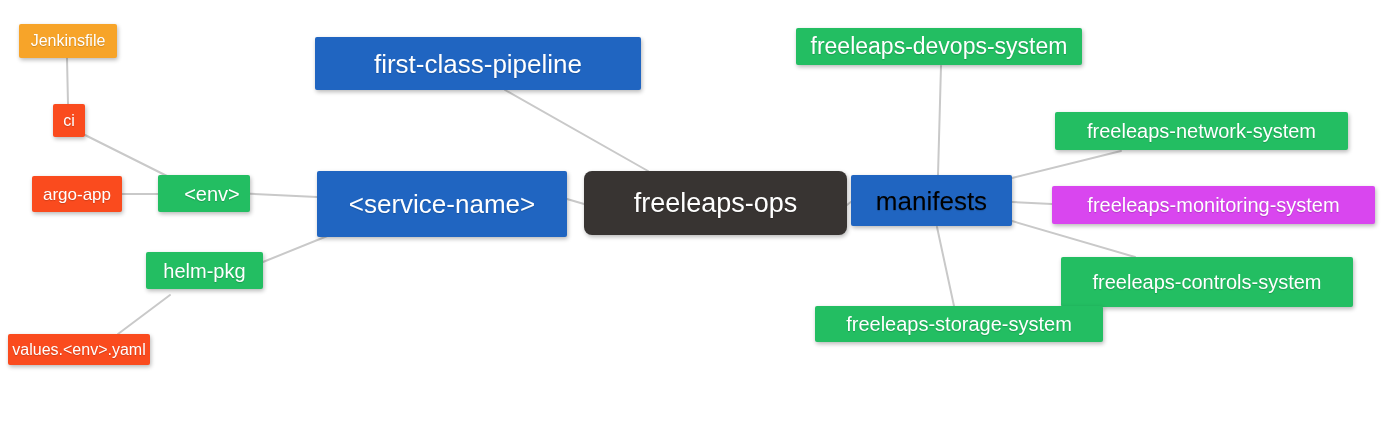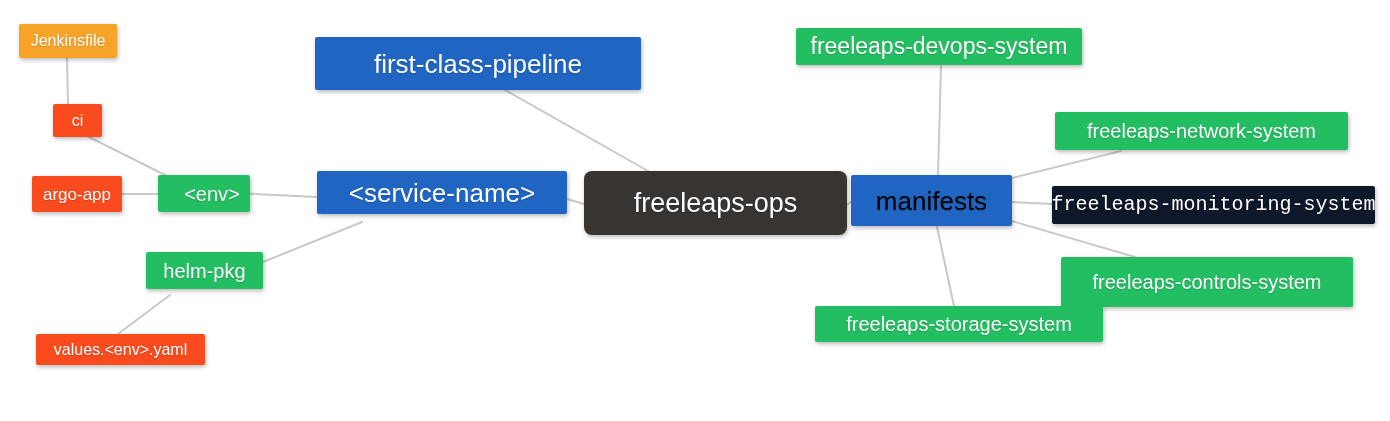--- a/index.html
+++ b/index.html
@@ -64,54 +64,54 @@
       <line x1="938" y1="175" x2="941" y2="66" class="edge" stroke="#c9c9c9"></line>
       <line x1="1012" y1="178" x2="1121" y2="151" class="edge" stroke="#c9c9c9"></line>
       <line x1="1012" y1="202" x2="1052" y2="204" class="edge" stroke="#c9c9c9"></line>
       <line x1="1012" y1="221" x2="1135" y2="257" class="edge" stroke="#c9c9c9"></line>
       <line x1="937" y1="227" x2="954" y2="306" class="edge" stroke="#c9c9c9"></line>
     </svg>
   <div id="node-layer">
       <div class="node" style="left: 19px; top: 24px; width: 98px; height: 34px; font-size: 16px; background: rgb(247, 164, 41); color: rgb(255, 255, 255);">
         <span>Jenkinsfile</span>
       </div>
-      <div class="node" style="left: 53px; top: 104px; width: 49px; height: 33px; font-size: 16px; background: rgb(250, 75, 30); color: rgb(255, 255, 255);">
+      <div class="node" style="left: 53px; top: 104px; width: 32px; height: 33px; font-size: 16px; background: rgb(250, 75, 30); color: rgb(255, 255, 255);">
         <span>ci</span>
       </div>
       <div class="node" style="left: 32px; top: 176px; width: 90px; height: 36px; font-size: 17px; background: rgb(250, 75, 30); color: rgb(255, 255, 255);">
         <span>argo-app</span>
       </div>
       <div class="node" style="left: 158px; top: 175px; width: 76px; height: 37px; font-size: 20px; background: rgb(35, 190, 98); color: rgb(255, 255, 255); padding-left: 16px;">
         <span>&lt;env&gt;</span>
       </div>
       <div class="node" style="left: 146px; top: 252px; width: 117px; height: 37px; font-size: 20px; background: rgb(35, 190, 98); color: rgb(255, 255, 255);">
         <span>helm-pkg</span>
       </div>
-      <div class="node" style="left: 8px; top: 334px; width: 169px; height: 31px; font-size: 16px; background: rgb(250, 75, 30); color: rgb(255, 255, 255); margin-left: 28px;">
+      <div class="node" style="left: 8px; top: 334px; width: 142px; height: 31px; font-size: 16px; background: rgb(250, 75, 30); color: rgb(255, 255, 255);">
         <span>values.&lt;env&gt;.yaml</span>
       </div>
       <div class="node" style="left: 315px; top: 37px; width: 326px; height: 53px; font-size: 26px; background: rgb(32, 101, 193); color: rgb(255, 255, 255);">
         <span>first-class-pipeline</span>
       </div>
-      <div class="node" style="left: 317px; top: 171px; width: 250px; height: 43px; font-size: 26px; background: rgb(32, 101, 193); color: rgb(255, 255, 255);">
+      <div class="node" style="left: 317px; top: 171px; width: 250px; height: 66px; font-size: 26px; background: rgb(32, 101, 193); color: rgb(255, 255, 255);">
         <span>&lt;service-name&gt;</span>
       </div>
       <div class="node root" style="left: 584px; top: 171px; width: 263px; height: 64px; font-size: 27px; background: rgb(56, 52, 50); color: rgb(255, 255, 255);">
         <span>freeleaps-ops</span>
       </div>
       <div class="node" style="left: 851px; top: 175px; width: 161px; height: 51px; font-size: 26px; background: rgb(32, 101, 193); color: #000000;">
         <span>manifests</span>
       </div>
       <div class="node" style="left: 796px; top: 28px; width: 286px; height: 37px; font-size: 23px; background: rgb(35, 190, 98); color: rgb(255, 255, 255);">
         <span>freeleaps-devops-system</span>
       </div>
       <div class="node" style="left: 1055px; top: 112px; width: 293px; height: 38px; font-size: 20px; background: rgb(35, 190, 98); color: rgb(255, 255, 255);">
         <span>freeleaps-network-system</span>
       </div>
-      <div class="node" style="left: 1052px; top: 186px; width: 323px; height: 38px; font-size: 20px; background: #0f172a; color: rgb(255, 255, 255); font-family: Liberation Mono, monospace;">
+      <div class="node" style="left: 1052px; top: 186px; width: 323px; height: 38px; font-size: 20px; background: #d946ef; color: rgb(255, 255, 255);">
         <span>freeleaps-monitoring-system</span>
       </div>
       <div class="node" style="left: 1061px; top: 257px; width: 292px; height: 50px; font-size: 20px; background: rgb(35, 190, 98); color: rgb(255, 255, 255);">
         <span>freeleaps-controls-system</span>
       </div>
       <div class="node" style="left: 815px; top: 306px; width: 288px; height: 36px; font-size: 20px; background: rgb(35, 190, 98); color: rgb(255, 255, 255);">
         <span>freeleaps-storage-system</span>
       </div>
     </div>
 </div>

